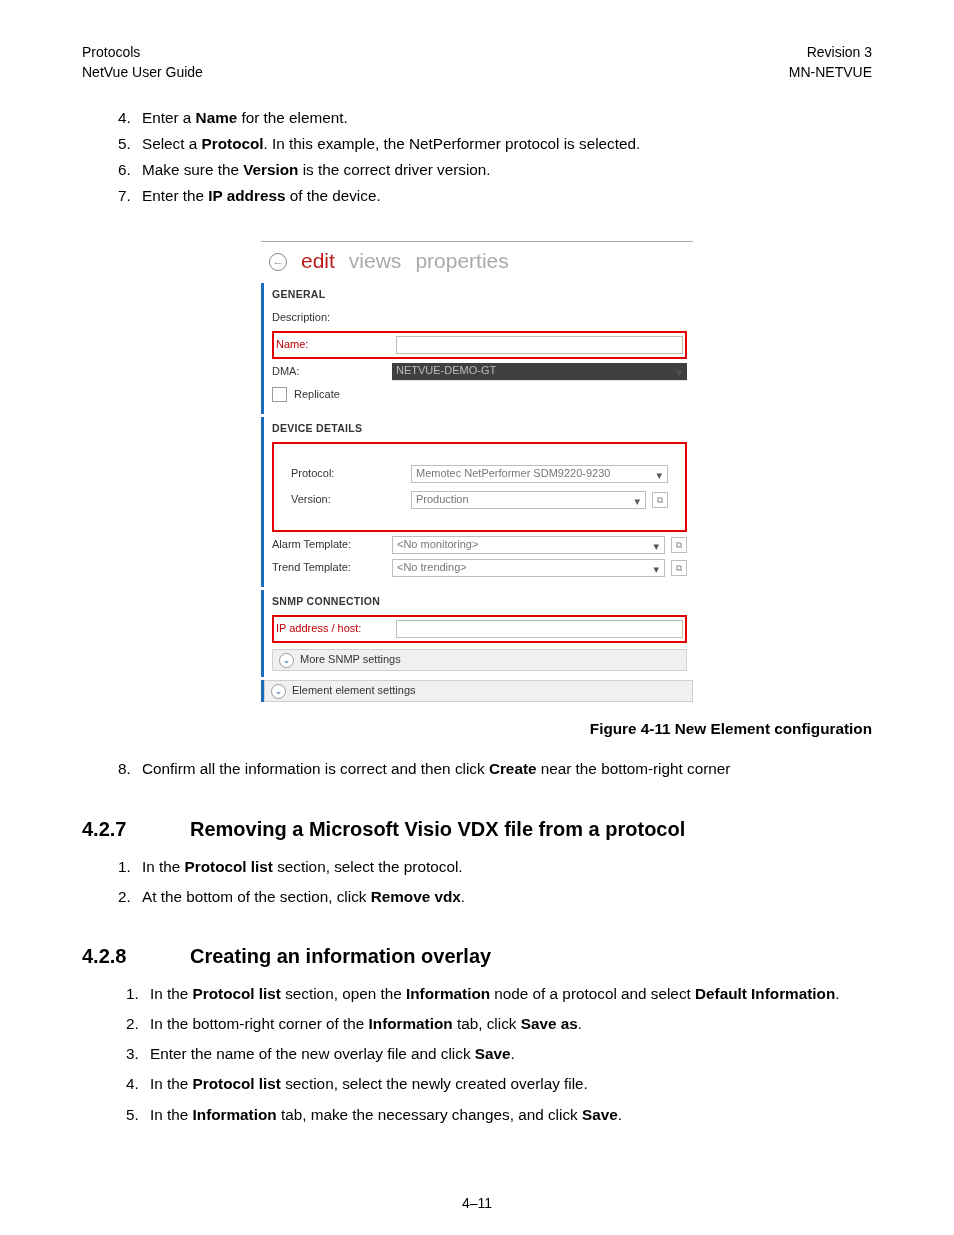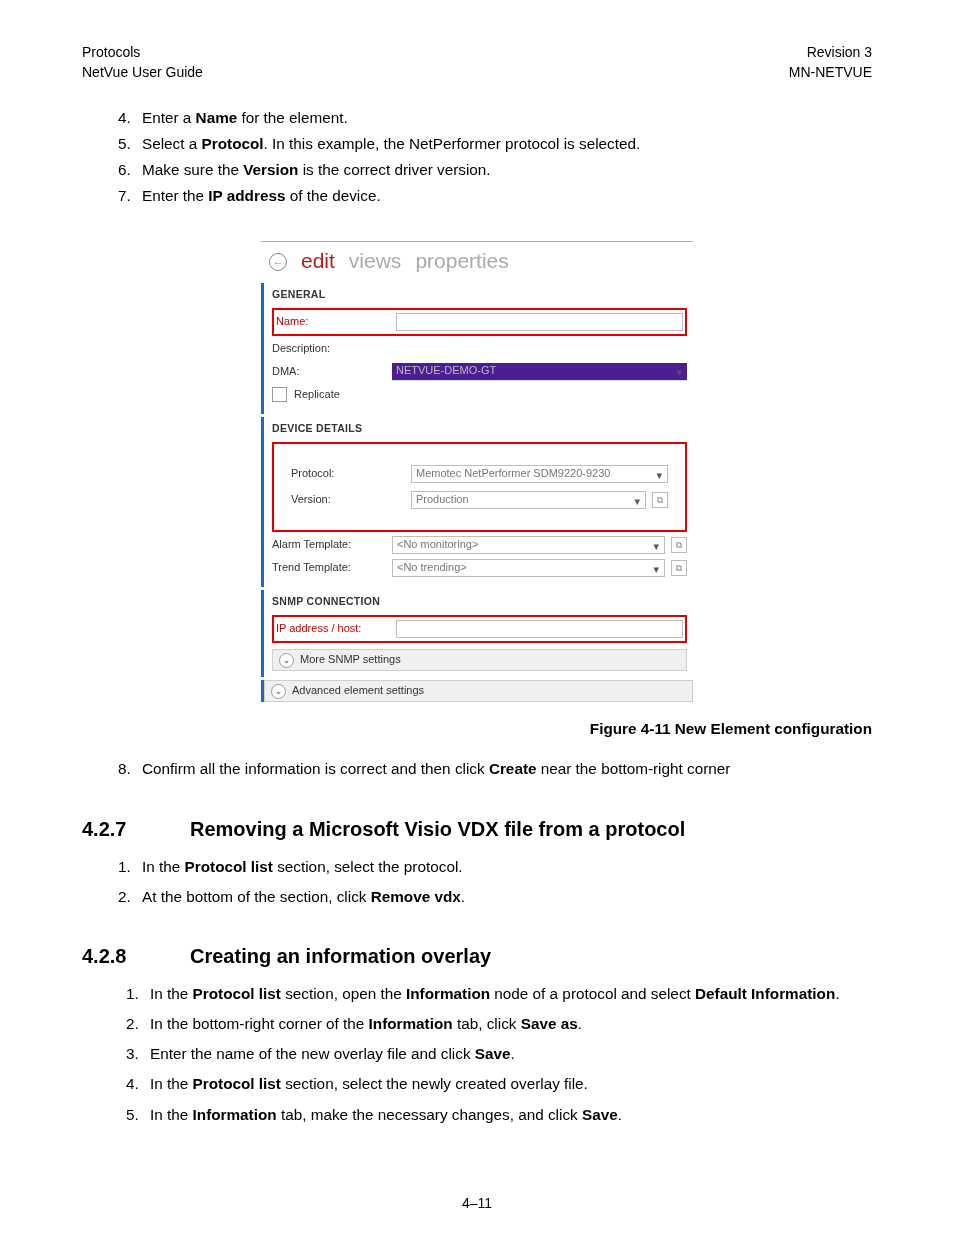--- a/index.html
+++ b/index.html
@@ -209,31 +209,31 @@
   <div class="shot">
     <div class="shot-tabs">
       <span class="back">←</span>
       <span class="active">edit</span>
       <span>views</span>
       <span>properties</span>
     </div>
 
     <div class="section">
       <h5>GENERAL</h5>
+      <div class="row">
+        <span class="lbl">Description:</span>
+        <span class="fld" style="border:none;"></span>
+      </div>
       <div class="row red-box" style="padding:2px;">
         <span class="lbl red-lbl">Name:</span>
         <span class="fld"></span>
       </div>
       <div class="row">
-        <span class="lbl">Description:</span>
-        <span class="fld" style="border:none;"></span>
-      </div>
-      <div class="row">
         <span class="lbl">DMA:</span>
-        <span class="fld dd" style="border:none;color:#bbb;border-bottom:1px solid #ddd;background:#4c1d95;">NETVUE-DEMO-GT</span>
+        <span class="fld dd" style="border:none;color:#bbb;border-bottom:1px solid #ddd;background:#404040;">NETVUE-DEMO-GT</span>
       </div>
       <div class="row">
         <span class="chk"></span>
         <span>Replicate</span>
       </div>
     </div>
 
     <div class="section">
       <h5>DEVICE DETAILS</h5>
       <div class="pair-slim-outer red-box" style="flex-direction:column;height:auto;padding:17px;">
@@ -267,21 +267,21 @@
       </div>
       <div class="collapser">
         <span class="chev">⌄</span>
         <span>More SNMP settings</span>
       </div>
     </div>
 
     <div class="section" style="padding:0;">
       <div class="collapser" style="margin-top:0;">
         <span class="chev">⌄</span>
-        <span>Advanced element settings</span>
+        <span>Element element settings</span>
       </div>
     </div>
   </div>
 
   <div class="fig-caption">Figure 4-11 New Element configuration</div>
 
   <ol class="main-list" style="margin-top:0;">
     <li><span class="li-num">8.</span><span>Confirm all the information is correct and then click </span><b>Create</b><span> near the bottom-right corner</span></li>
   </ol>
 

